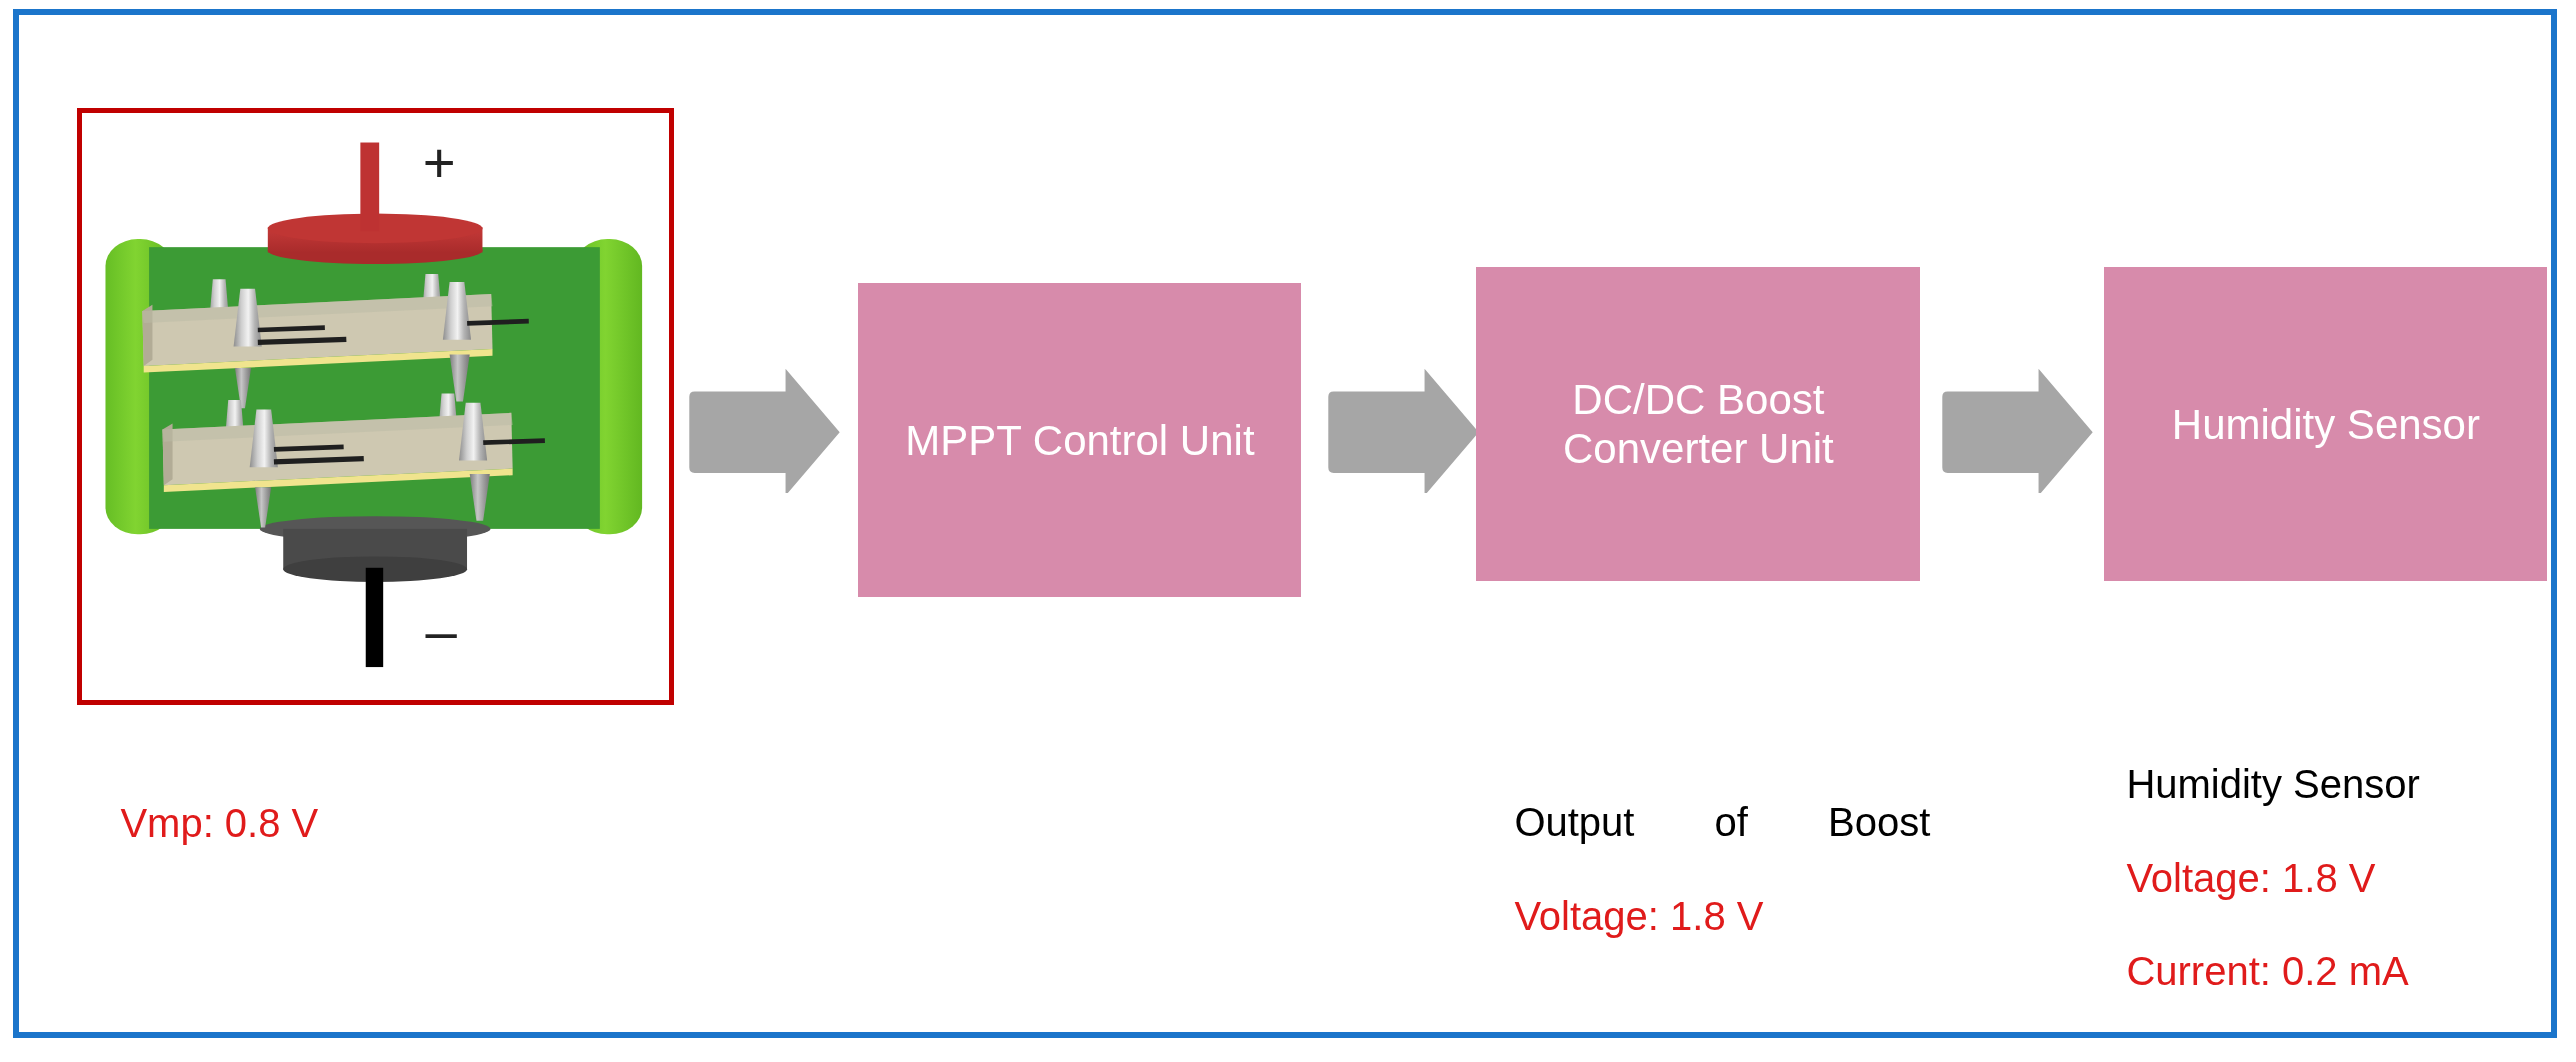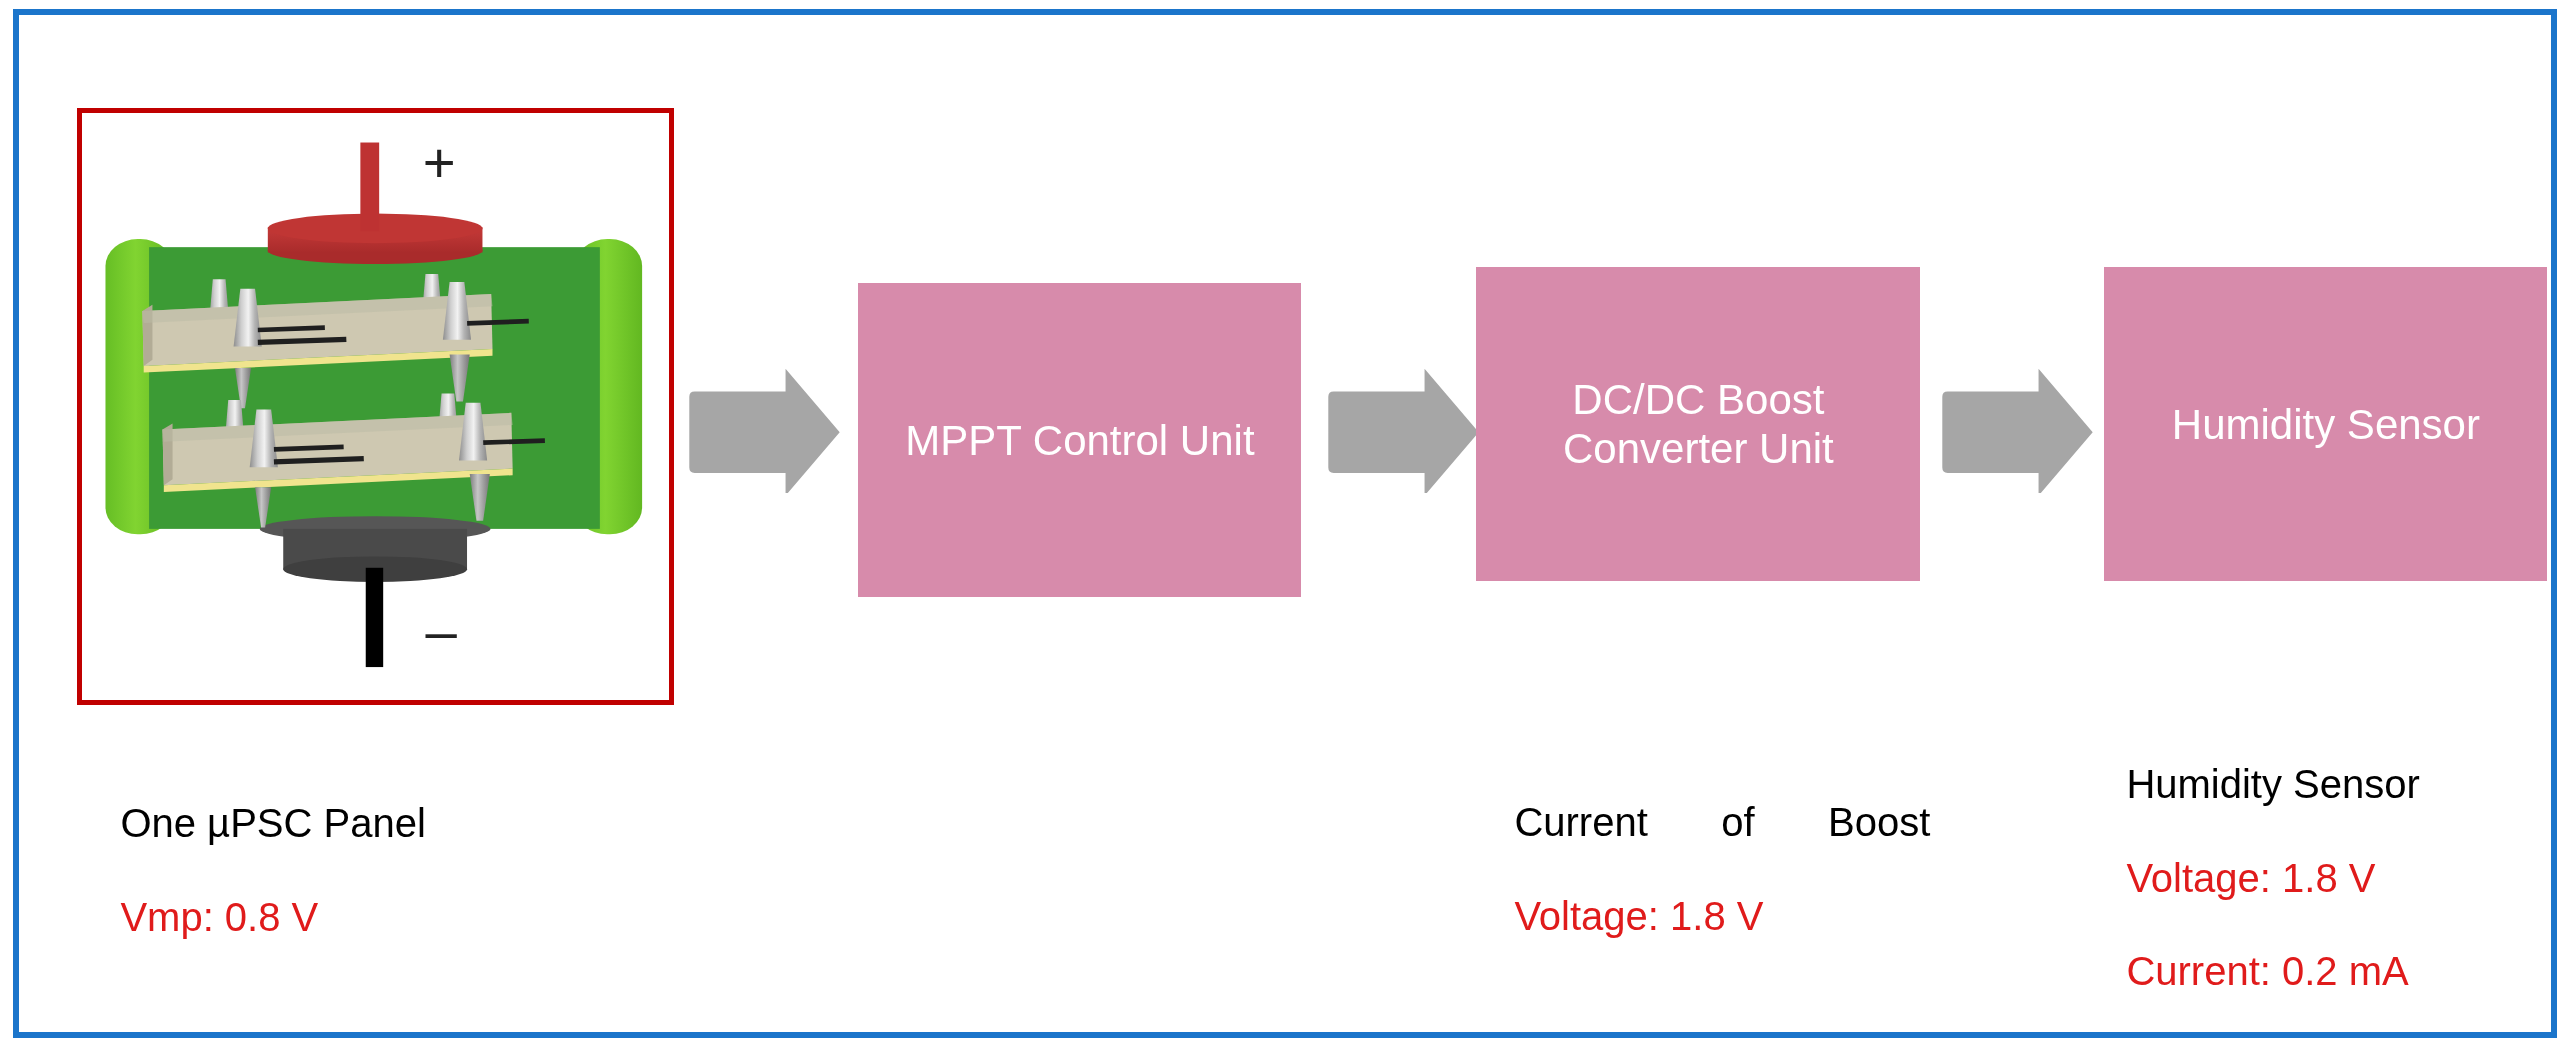--- a/index.html
+++ b/index.html
@@ -221,27 +221,26 @@
 
     <div class="proc-box" id="box-mppt">MPPT Control
 Unit</div>
 
     <div class="proc-box" id="box-boost">DC/DC Boost
 Converter Unit</div>
 
     <div class="proc-box" id="box-sensor">Humidity Sensor</div>
 
     <div class="caption" id="cap-panel">
-      <div class="cap-black">One µPSC Panel</div>
       <div class="cap-red">Vmp: 0.8 V</div>
       
     </div>
 
     <div class="caption" id="cap-boost">
-      <div class="cap-black cap-justify">Current of Boost</div>
+      <div class="cap-black cap-justify">Output of Boost</div>
       <div class="cap-red">Voltage: 1.8 V</div>
       
     </div>
 
     <div class="caption" id="cap-sensor">
       <div class="cap-black">Humidity Sensor</div>
       <div class="cap-red">Voltage: 1.8 V</div>
       <div class="cap-red">Current: 0.2 mA</div>
     </div>
 

